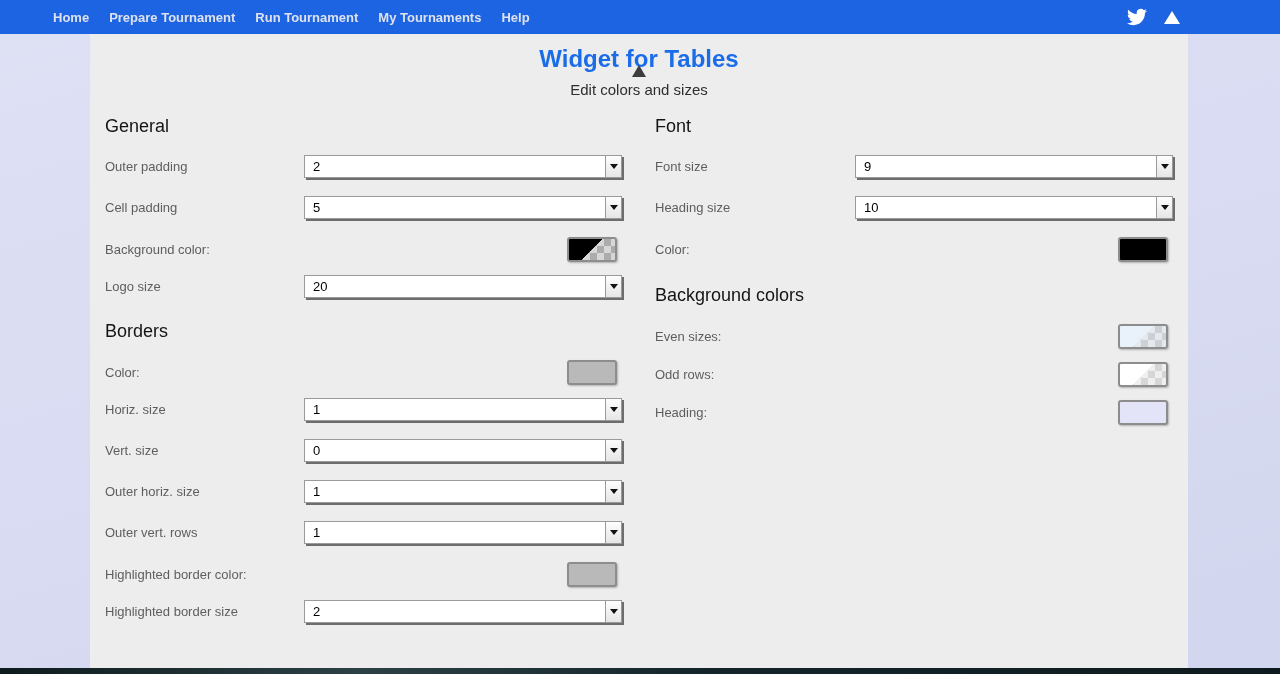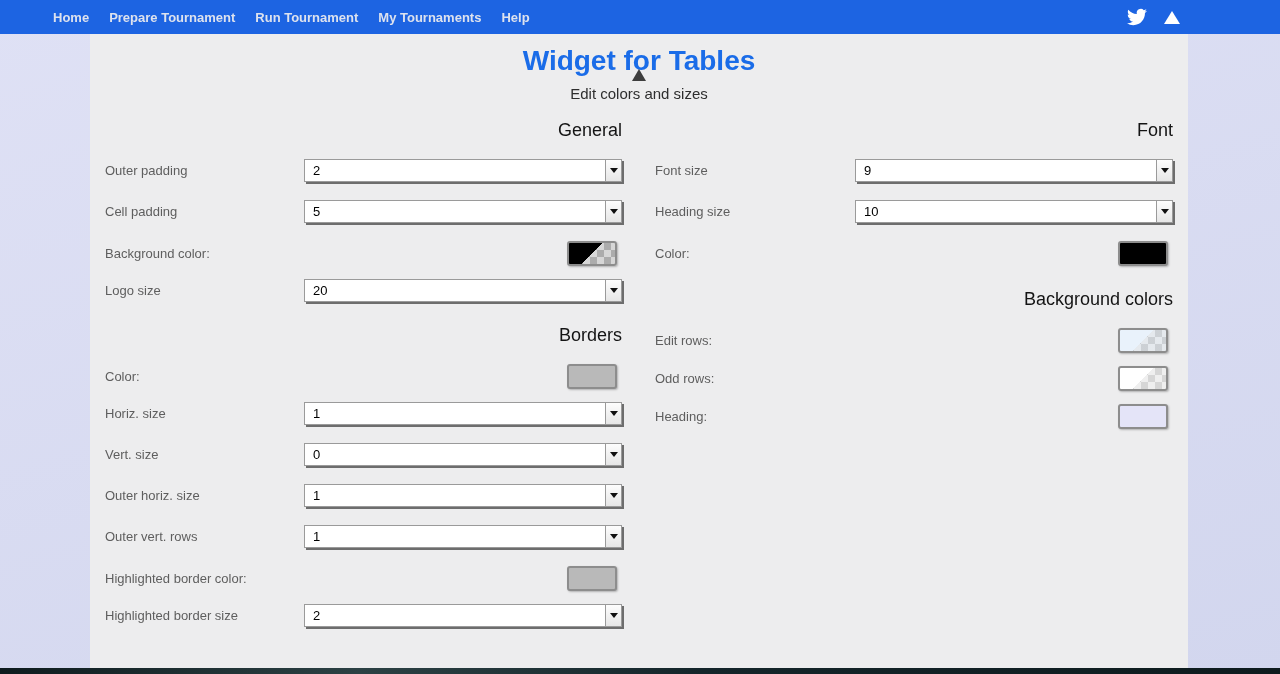--- a/index.html
+++ b/index.html
@@ -31,42 +31,42 @@
   }
 
   
   .content {
     position: absolute; top: 34px; left: 90px; width: 1098px; bottom: 6px;
     background: var(--content-bg, #ededee);
     overflow: hidden;
   }
   .page-title {
     margin: 11px 0 0; text-align: center;
-    font-size: 28px; font-weight: bold;
+    font-size: 24px; font-weight: bold;
     color: var(--title-color, #1a6ce8);
   }
   .toggle-row {
     margin-top: 0; height: 17px;
     display: flex; align-items: center; justify-content: center; gap: 4px;
     cursor: pointer;
     flex-direction: column;
   }
   .toggle-tri {
     width: 0; height: 0;
     border-left: 7px solid transparent; border-right: 7px solid transparent;
     border-bottom: 12px solid #3d3d3d;
   }
   .toggle-label { font-size: 15px; color: #2e2e2e; }
 
   
   .grid { display: flex; gap: 33px; padding: 0 15px; margin-top: 26px; }
   .col { width: 517px; }
   .col.right { width: 518px; }
   .section-title {
-    margin: 0 0 17px; text-align: right;
+    margin: 0 0 17px; text-align: left;
     font-size: 18px; font-weight: normal; color: #141414; height: 22px;
   }
   .section + .section .section-title { margin-top: 23px; }
 
   .row {
     display: flex; align-items: center; justify-content: space-between;
     margin-bottom: 18px; min-height: 23px;
   }
   .row.color-row { margin-bottom: 13px; }
   .row label { font-size: 13px; color: #5e5e5e; }
@@ -267,21 +267,21 @@
           <label>Color:</label>
           <div class="swatch" style="background: rgb(0, 0, 0);"></div>
         </div>
 
       </section>
 
       <section class="section">
         <h2 class="section-title">Background colors</h2>
 
         <div class="row color-row">
-          <label>Edit rows:</label>
+          <label>Even sizes:</label>
           <div class="swatch" style="background: linear-gradient(135deg, rgb(233, 242, 251) 50%, rgba(233, 242, 251, 0.45) 50%) 0% 0% / auto, repeating-conic-gradient(rgb(181, 181, 181) 0%, rgb(181, 181, 181) 25%, rgb(226, 226, 226) 0%, rgb(226, 226, 226) 50%) 0% 0% / 14px 14px;"></div>
         </div>
 
         <div class="row color-row">
           <label>Odd rows:</label>
           <div class="swatch" style="background: linear-gradient(135deg, rgb(255, 255, 255) 50%, rgba(255, 255, 255, 0.45) 50%) 0% 0% / auto, repeating-conic-gradient(rgb(181, 181, 181) 0%, rgb(181, 181, 181) 25%, rgb(226, 226, 226) 0%, rgb(226, 226, 226) 50%) 0% 0% / 14px 14px;"></div>
         </div>
 
 
         <div class="row color-row">

